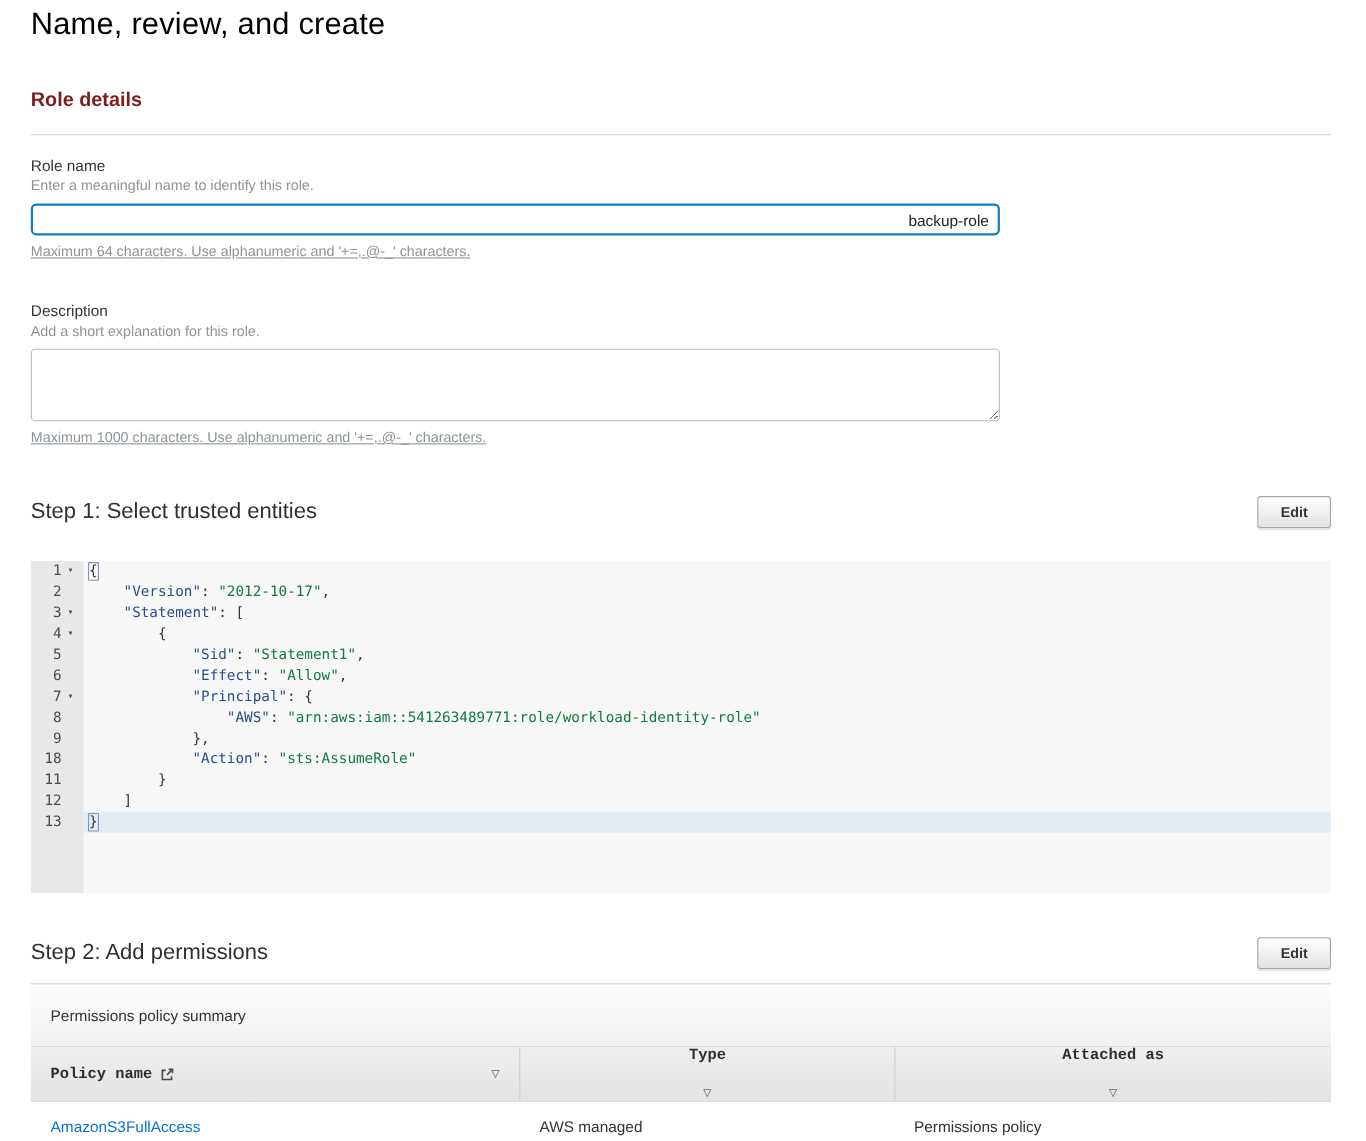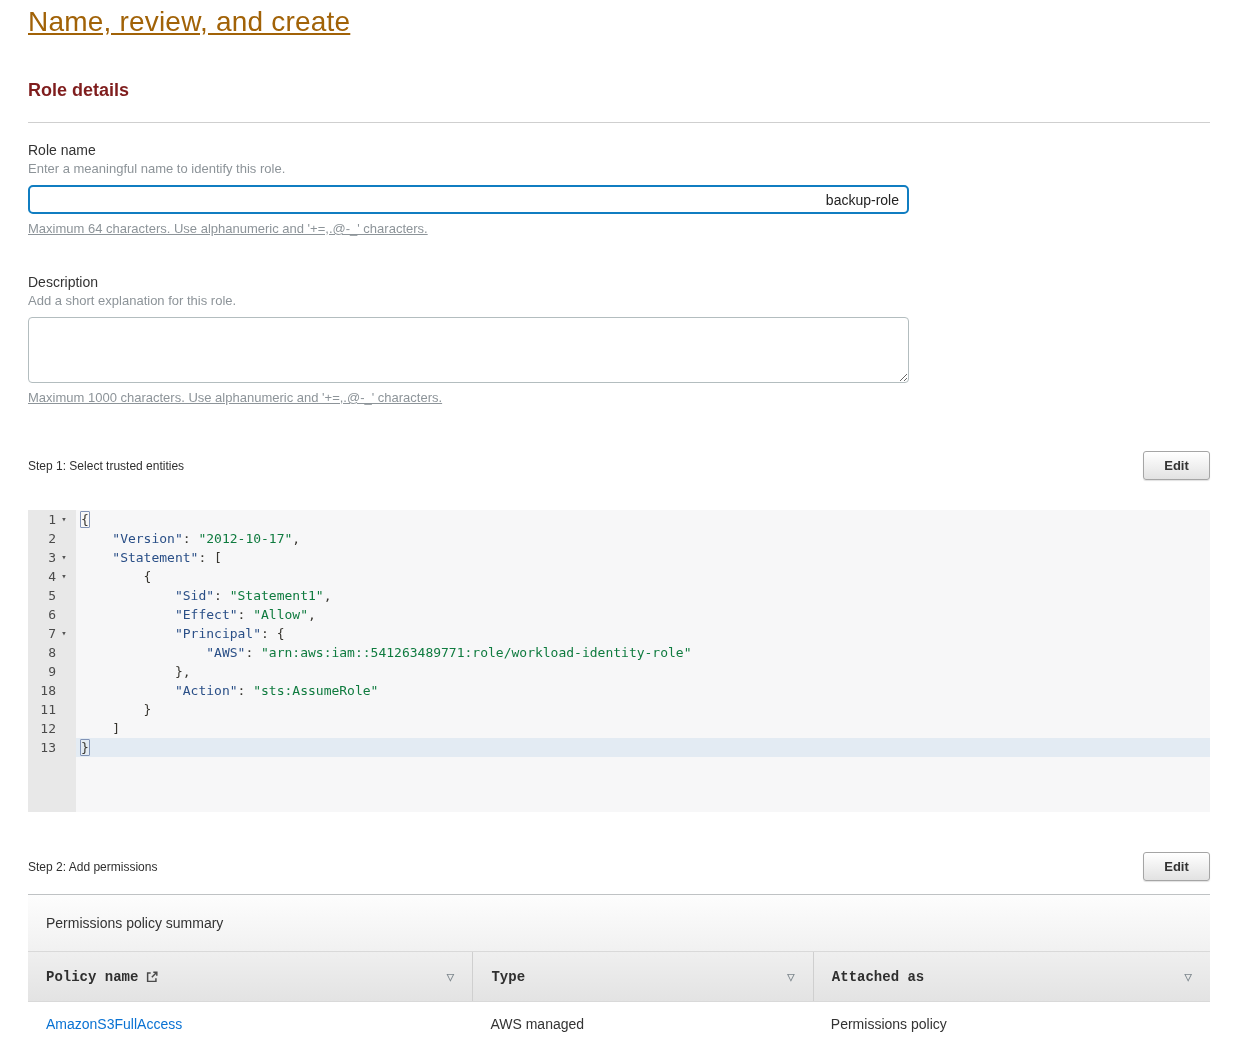--- a/index.html
+++ b/index.html
@@ -4,21 +4,21 @@
 <style>
   * { box-sizing: border-box; margin: 0; padding: 0; }
   html, body { background: #fff; }
   body {
     width: 1242px; height: 1037px;
     font-family: "Liberation Sans", sans-serif;
     color: #333; overflow: hidden;
   }
   .container { padding: 6px 32px 0 28px; width: 1242px; }
 
-  .page-title { font-size: 28px; font-weight: 400; color: #a16207; letter-spacing: .2px; text-decoration: underline; }
+  .page-title { font-size: 28px; font-weight: 400; color: #000000; letter-spacing: .2px; }
 
   .section-h2 { font-size: 18px; font-weight: bold; color: #7f1d1d; margin-top: 42px; }
   .divider { border: none; border-top: 1px solid #cfcfcf; margin-top: 21px; }
 
   .field-label { font-size: 14px; color: #333; margin-top: 19px; }
   .field-hint  { font-size: 13px; color: #8d9499; margin-top: 3px; }
   .field-constraint { font-size: 13px; color: #8d9499; margin-top: 7px; text-decoration: underline; }
 
   .text-input {
     display: block; width: 881px; height: 29px; margin-top: 9px;
@@ -29,21 +29,21 @@
   .desc-area {
     display: block; width: 881px; height: 66px; margin-top: 9px;
     border: 1px solid #b3bdbf; border-radius: 4px;
     padding: 6px 8px; font-size: 14px; color: #222;
     font-family: "Liberation Sans", sans-serif; resize: both; outline: none;
   }
 
   .step-row { display: flex; justify-content: space-between; align-items: center; }
   .step-row.step1 { margin-top: 46px; }
   .step-row.step2 { margin-top: 40px; }
-  .step-title { font-size: 12px; font-weight: 400; color: #2f2f2f; }
+  .step-title { font-size: 20px; font-weight: 400; color: #2f2f2f; }
   .btn {
     min-width: 67px; height: 29px; padding: 0 19px;
     background: linear-gradient(#ffffff, #e2e2e2);
     border: 1px solid #a5a5a5; border-radius: 3px;
     font-family: "Liberation Sans", sans-serif;
     font-size: 13px; font-weight: bold; color: #333;
     box-shadow: 0 1px 1px rgba(0,0,0,.12); cursor: pointer;
   }
 
   
@@ -71,21 +71,21 @@
     background: linear-gradient(#fdfdfd, #f1f1f1);
     border-bottom: 1px solid #d9d9d9; font-size: 14px; color: #333;
   }
   .tbl-header { display: flex; height: 50px;
     background: linear-gradient(#efefef, #e3e3e3);
     border-bottom: 1px solid #d9d9d9; }
   .tbl-hcell {
     display: flex; align-items: center; justify-content: space-between;
     padding: 0 18px; font-size: 14px; font-weight: bold; color: #2f2f2f; font-family: Liberation Mono, monospace;
   }
-  .tbl-hcell + .tbl-hcell { border-left: 1px solid #cfcfcf; }
+  .tbl-hcell + .tbl-hcell { border-left: 1px solid #cfcfcf; flex-direction: column; }
   .hcell-label { display: flex; align-items: center; gap: 7px; }
   .sort-icon { font-size: 13px; color: #7c868c; font-weight: 400; cursor: pointer; }
   .ext-icon svg { display: block; }
   .tbl-row { display: flex; height: 45px; border-bottom: 2px solid #a6a9ab; background: #fff; }
   .tbl-cell { display: flex; align-items: center; padding: 0 18px; font-size: 14px; color: #333; }
   .c0 { width: 37.6%; } .c1 { width: 28.8%; } .c2 { width: 33.6%; }
   .policy-link { color: #0972d3; text-decoration: none; cursor: pointer; }
 </style>
 </head>
 <body>

